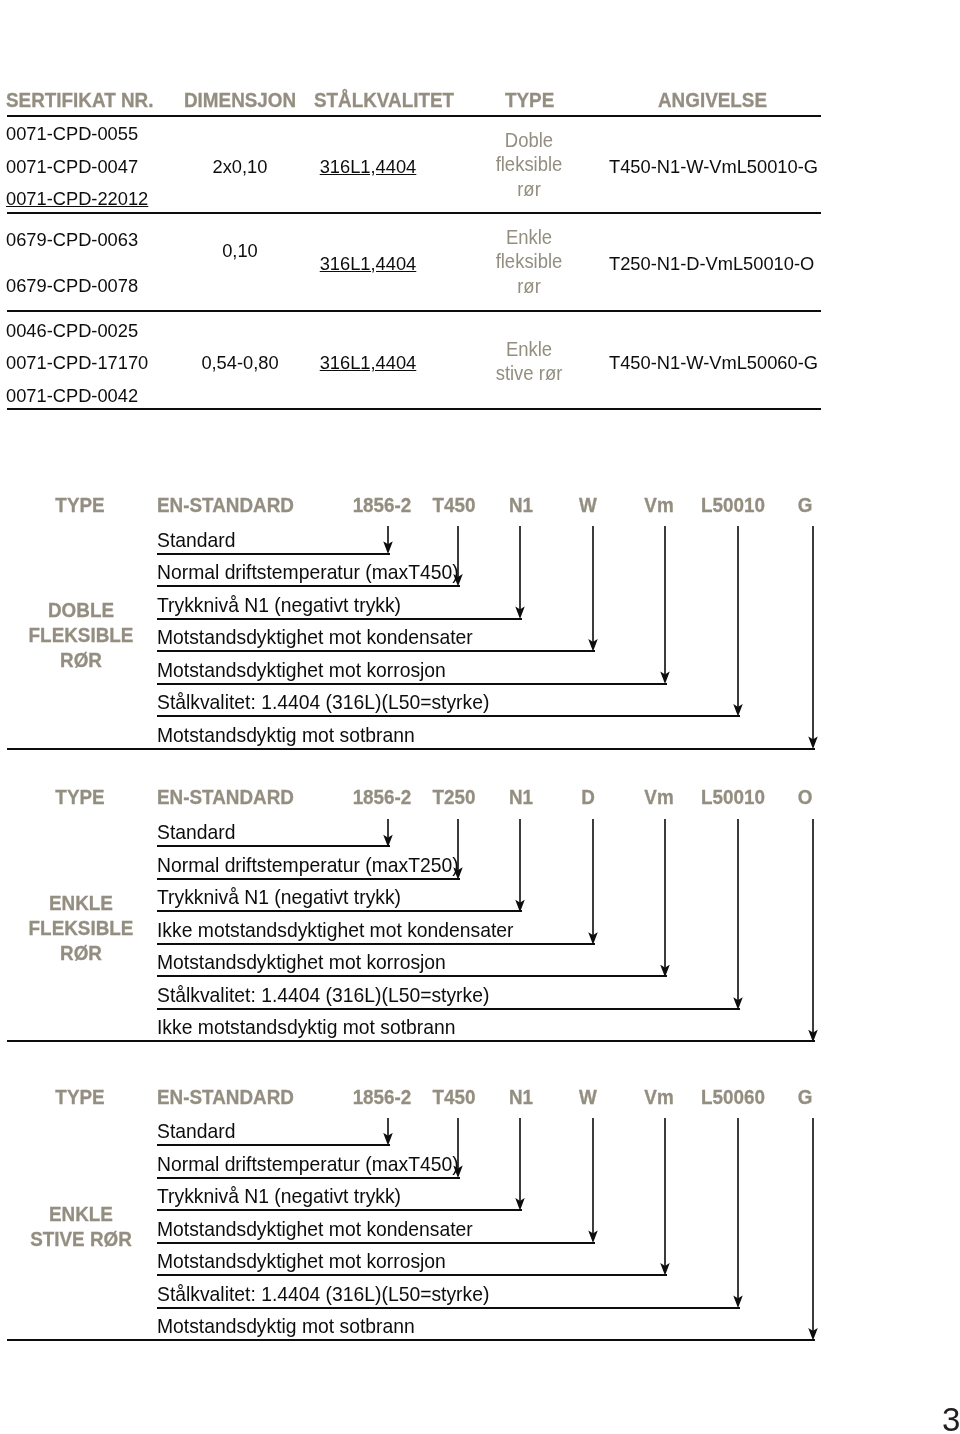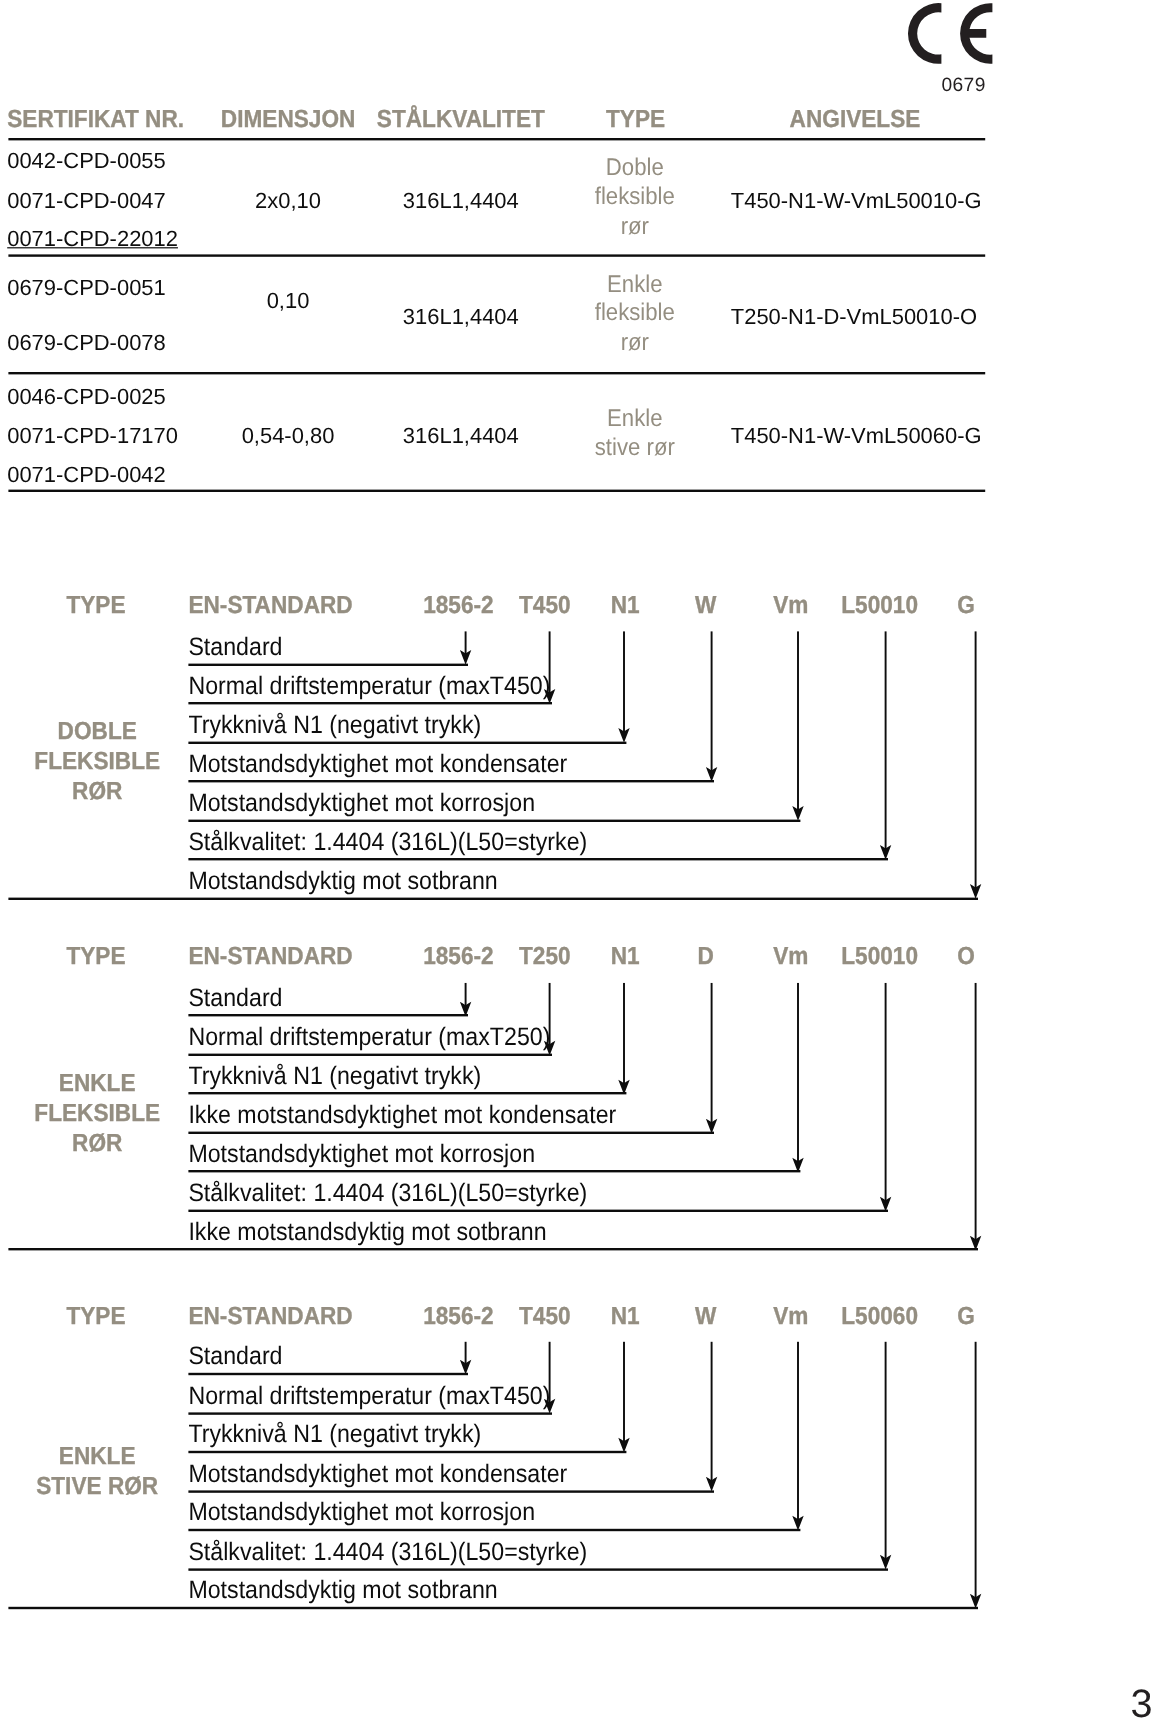--- a/index.html
+++ b/index.html
@@ -18,72 +18,65 @@
   .ct-h2{left:183.5px;top:88px;}
   .ct-h3{left:314px;top:88px;}
   .ct-h4{left:504.5px;top:88px;}
   .ct-h5{left:657.5px;top:88px;}
   .r0{top:115px;} .r1{top:212px;} .r2{top:310px;} .r3{top:408px;}
 
   .ct-body{position:absolute;left:0;top:0;width:960px;}
   .cert{position:absolute;font-size:18.3px;color:#0d0d0d;white-space:nowrap;left:6px;}
   .dim,.sq{position:absolute;font-size:18.3px;color:#0d0d0d;white-space:nowrap;text-align:center;}
   .dim{left:140px;width:200px;}
-  .sq{left:284px;width:200px;}
+  .sq{left:268px;width:200px;text-decoration:underline;}
   .ttype{position:absolute;font-size:20.2px;color:#948e81;white-space:nowrap;text-align:center;left:449px;width:160px;line-height:24.3px;transform:scaleX(0.915);}
   .desig{position:absolute;font-size:18.3px;color:#0d0d0d;white-space:nowrap;text-align:center;left:609px;width:200px;}
 
   
   .dg{position:absolute;left:0;top:0;width:960px;}
   .dh{position:absolute;font-weight:bold;font-size:20.5px;color:#948e81;-webkit-text-stroke:0.3px #948e81;white-space:nowrap;transform:scaleX(0.92);}
   .dlabel{position:absolute;font-weight:bold;font-size:20.5px;color:#948e81;-webkit-text-stroke:0.3px #948e81;white-space:nowrap;text-align:center;line-height:25px;transform:scaleX(0.92);}
   .drow{position:absolute;font-size:21px;color:#0d0d0d;white-space:nowrap;left:157px;transform:scaleX(0.92);transform-origin:left center;}
   .dline{position:absolute;background:#0d0d0d;height:1.6px;left:157px;}
   .dbot{position:absolute;background:#0d0d0d;height:2px;left:7px;}
   .arrow{position:absolute;}
   .pagenum{position:absolute;left:942px;top:1403px;font-size:33px;line-height:33px;color:#231f20;}
 </style>
 </head>
 <body>
 
 <div class="page">
 
-  <div class="ce">
-    <svg width="76" height="56" viewBox="754 0 76 56">
-      <path d="M784.50 2.73 A25.3 25.3 0 1 0 784.50 53.07 L784.50 45.31 A17.6 17.6 0 1 1 784.50 10.49 Z" fill="#231f20"></path>
-      <path d="M827.00 2.76 A25.2 25.2 0 1 0 827.00 53.04 L827.00 45.52 A17.7 17.7 0 0 1 807.95 31.40 L821.9 31.40 L821.9 24.10 L808.01 24.10 A17.7 17.7 0 0 1 827.00 10.28 Z" fill="#231f20"></path>
-    </svg>
-    <div class="ce-num">0679</div>
-  </div>
 
   <div class="ct-hdr">
     <span class="ct-h1">SERTIFIKAT NR.</span>
     <span class="ct-h2">DIMENSJON</span>
     <span class="ct-h3">STÅLKVALITET</span>
     <span class="ct-h4">TYPE</span>
     <span class="ct-h5">ANGIVELSE</span>
   </div>
   <div class="rule r0"></div>
   <div class="rule r1"></div>
   <div class="rule r2"></div>
   <div class="rule r3"></div>
 
   <div class="ct-body">
-      <div class="cert" style="top: 123.1px;">0042-CPD-0055</div>
+      <div class="cert" style="top: 123.1px;">0071-CPD-0055</div>
       <div class="cert" style="top: 155.9px;">0071-CPD-0047</div>
       <div class="cert" style="top: 188.3px; text-decoration: underline;">0071-CPD-22012</div>
       <div class="dim" style="top: 155.9px;">2x0,10</div>
       <div class="sq" style="top: 155.9px;">316L1,4404</div>
       <div class="ttype" style="top: 128.15px;">
         <div>Doble</div>
         <div>fleksible</div>
         <div>rør</div>
       </div>
       <div class="desig" style="top: 155.9px;">T450-N1-W-VmL50010-G</div>
-      <div class="cert" style="top: 228.5px;">0679-CPD-0051</div>
+      <div class="cert" style="top: 228.5px;">0679-CPD-0063</div>
       <div class="cert" style="top: 275px;">0679-CPD-0078</div>
       <div class="dim" style="top: 240px;">0,10</div>
       <div class="sq" style="top: 252.7px;">316L1,4404</div>
       <div class="ttype" style="top: 224.95px;">
         <div>Enkle</div>
         <div>fleksible</div>
         <div>rør</div>
       </div>
       <div class="desig" style="top: 253px;">T250-N1-D-VmL50010-O</div>
       <div class="cert" style="top: 320px;">0046-CPD-0025</div>

